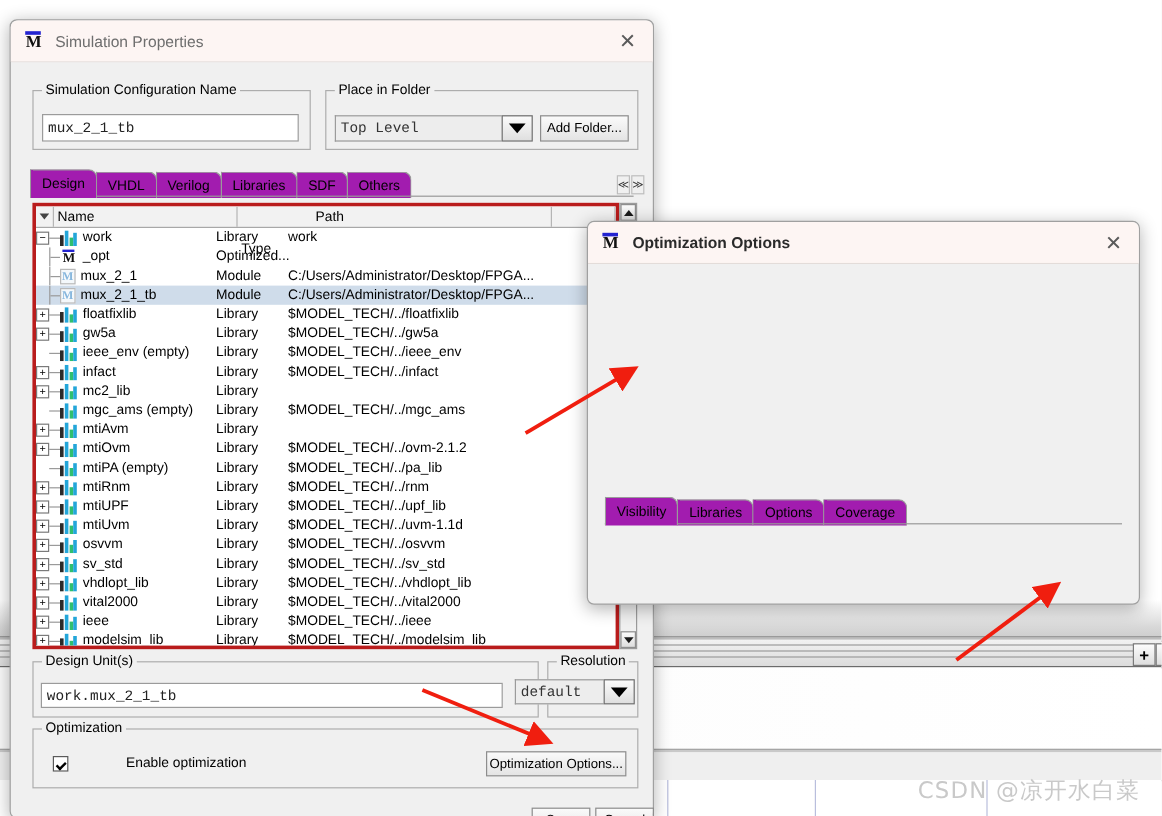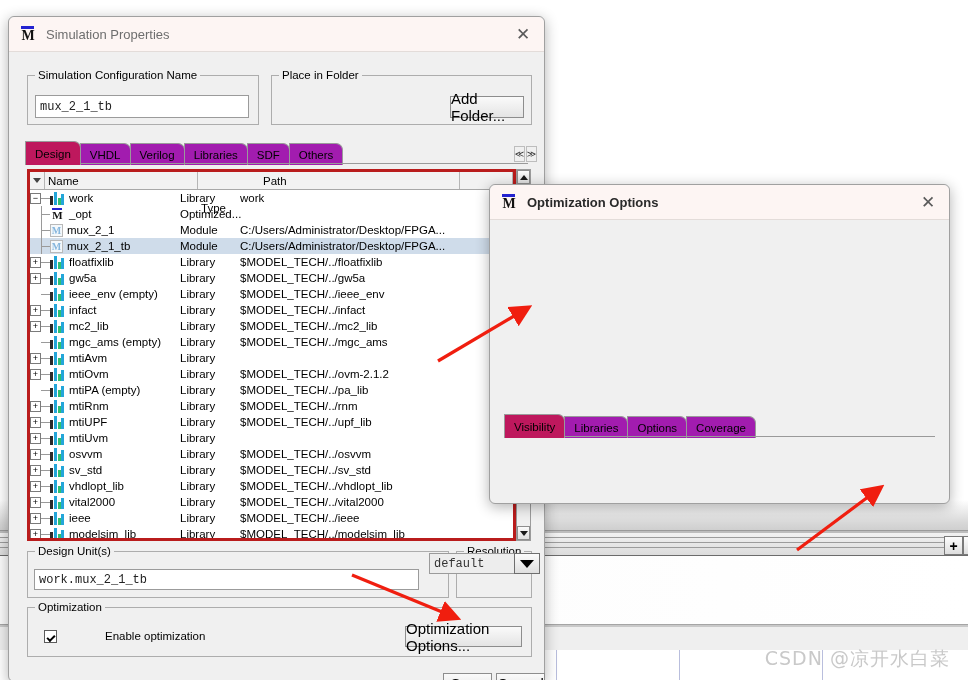--- a/index.html
+++ b/index.html
@@ -56,28 +56,28 @@
   .combo .cval{flex:1;background:#ededed;border:1px solid #9b9b9b;border-right:none;
     font-family:"Liberation Mono",monospace;font-size:12px;color:#333;
     display:flex;align-items:center;padding-left:4px;}
   .combo .carrow{width:24px;background:linear-gradient(to bottom,#fbfbfb,#dfdfdf);
     border:1px solid #6e6e6e;display:flex;align-items:center;justify-content:center;}
   .combo .carrow i{display:block;width:0;height:0;border-left:7px solid transparent;
     border-right:7px solid transparent;border-top:8px solid #000;}
 
   .btn{position:absolute;background:linear-gradient(to bottom,#fafafa,#e4e4e4);
     border:1px solid #8d8d8d;display:flex;align-items:center;justify-content:center;
-    font-size:15px;color:#000;box-sizing:border-box;}
+    font-size:11px;color:#000;box-sizing:border-box;}
 
   
   .tabstrip{position:absolute;display:flex;align-items:flex-end;}
   .tab{height:21px;padding:0 9px;display:flex;align-items:center;font-size:11.5px;
     border:1px solid #9a9a9a;border-bottom:none;background:#a21caf;
     border-radius:0 7px 0 0;margin-right:-1px;color:#000;}
-  .tab.active{background:#be185d;height:23px;border-color:#9a9a9a;position:relative;z-index:3;}
+  .tab.active{background:#a21caf;height:23px;border-color:#9a9a9a;position:relative;z-index:3;}
   .tabline{position:absolute;height:1px;background:#9a9a9a;}
   .tabscroll{position:absolute;display:flex;gap:1px;}
   .tabscroll span{width:9px;height:14px;display:flex;align-items:center;justify-content:center;
     font-size:9px;color:#333;border:1px solid #bdbdbd;background:#f0f0f0;}
 
   
   .tree{position:absolute;background:#fff;border:3px solid #b91c1c;overflow:hidden;box-sizing:border-box;}
   .thead{display:flex;height:17px;background:#f2f2f2;border-bottom:1px solid #a8a8a8;font-size:11.5px;}
   .thead .th{border-right:1px solid #b5b5b5;display:flex;align-items:center;padding-left:3px;box-sizing:border-box;}
   .thead .sortmark{width:14px;border-right:1px solid #b5b5b5;display:flex;align-items:center;justify-content:center;}
@@ -173,20 +173,26 @@
   </div>
 
   <div class="group" style="left:18px;top:58px;width:230px;height:48px;">
     <span class="glabel">Simulation Configuration Name</span>
   </div>
   <div class="textin" style="left:26px;top:78px;width:214px;height:23px;">mux_2_1_tb</div>
 
   <div class="group" style="left:262px;top:58px;width:259px;height:48px;">
     <span class="glabel">Place in Folder</span>
   </div>
+  <div class="combo" style="left:270px;top:79px;width:165px;height:22px;">
+    <div class="cval">Top Level</div>
+    <div class="carrow">
+        <i></i>
+      </div>
+  </div>
   <div class="btn" style="left:441px;top:79px;width:74px;height:22px;">Add Folder...</div>
 
   <div class="tabstrip" id="sp-tabs" style="left:16px;top:124px;">
       <div class="tab active">Design</div>
       <div class="tab">VHDL</div>
       <div class="tab">Verilog</div>
       <div class="tab">Libraries</div>
       <div class="tab">SDF</div>
       <div class="tab">Others</div>
     </div>
@@ -328,21 +334,20 @@
             <span class="connector"></span>
             <span class="libicon">
               <b class="b1"></b>
               <b class="b2"></b>
               <b class="b3"></b>
               <b class="b4"></b>
             </span>
             <span>mc2_lib</span>
           </div>
           <div class="c-type">Library</div>
-          <div class="c-path">$MODEL_TECH/../mc2_lib</div>
         </div>
         <div class="trow">
           <div class="c-name">
             <span class="expander" style="border: none; background: transparent;"></span>
             <span class="connector"></span>
             <span class="libicon">
               <b class="b1"></b>
               <b class="b2"></b>
               <b class="b3"></b>
               <b class="b4"></b>
@@ -432,20 +437,21 @@
             <span class="connector"></span>
             <span class="libicon">
               <b class="b1"></b>
               <b class="b2"></b>
               <b class="b3"></b>
               <b class="b4"></b>
             </span>
             <span>mtiUvm</span>
           </div>
           <div class="c-type">Library</div>
+          <div class="c-path">$MODEL_TECH/../uvm-1.1d</div>
         </div>
         <div class="trow">
           <div class="c-name">
             <span class="expander">+</span>
             <span class="connector"></span>
             <span class="libicon">
               <b class="b1"></b>
               <b class="b2"></b>
               <b class="b3"></b>
               <b class="b4"></b>
@@ -544,21 +550,21 @@
   </div>
 
   <div class="group" style="left:18px;top:534px;width:420px;height:45px;">
     <span class="glabel">Design Unit(s)</span>
   </div>
   <div class="textin" style="left:25px;top:552px;width:385px;height:21px;">work.mux_2_1_tb</div>
 
   <div class="group" style="left:447px;top:534px;width:74px;height:45px;">
     <span class="glabel">Resolution</span>
   </div>
-  <div class="combo" style="left:420px;top:536px;width:111px;height:21px;text-align:right;">
+  <div class="combo" style="left:420px;top:549px;width:100px;height:21px;text-align:right;">
     <div class="cval">default</div>
     <div class="carrow">
         <i></i>
       </div>
   </div>
 
   <div class="group" style="left:18px;top:590px;width:503px;height:48px;">
     <span class="glabel">Optimization</span>
   </div>
   <div class="checkbox on" style="left:35px;top:613px;"></div>

